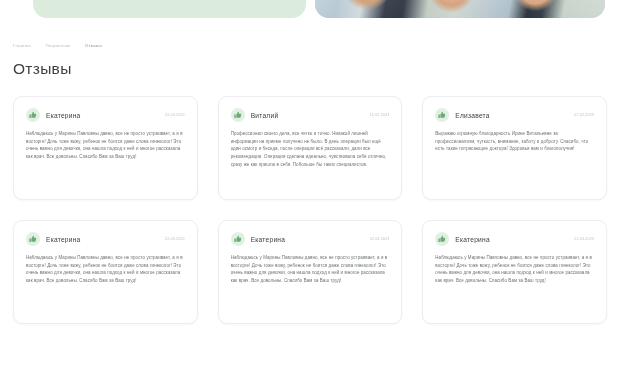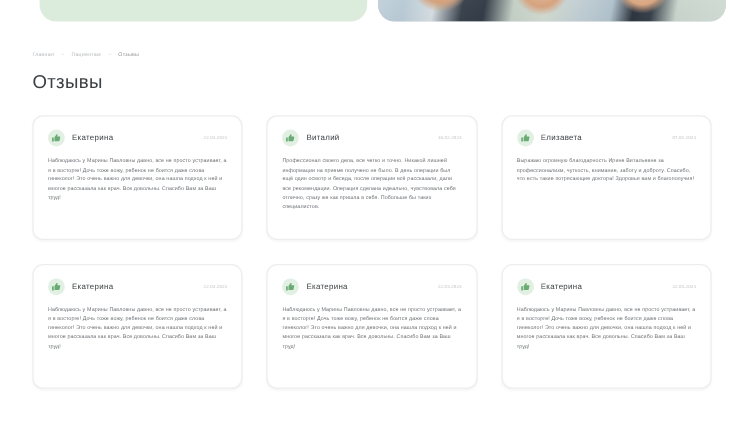--- a/index.html
+++ b/index.html
@@ -57,21 +57,21 @@
         #d3dfd6 86%, #dbe6df 100%);
   }
   .hero-photo .ph-shade {
     position: absolute;
     inset: 0;
     background: linear-gradient(180deg, rgba(255,255,255,0.10) 0%, rgba(0,0,0,0.06) 100%);
   }
 
   
   .page {
-    padding: 0 27px;
+    padding: 0 13px;
   }
 
   
   .crumbs {
     display: flex;
     align-items: center;
     gap: 5px;
     margin-top: 13px;
     font-size: 4.4px;
     color: #b9bcc0;

